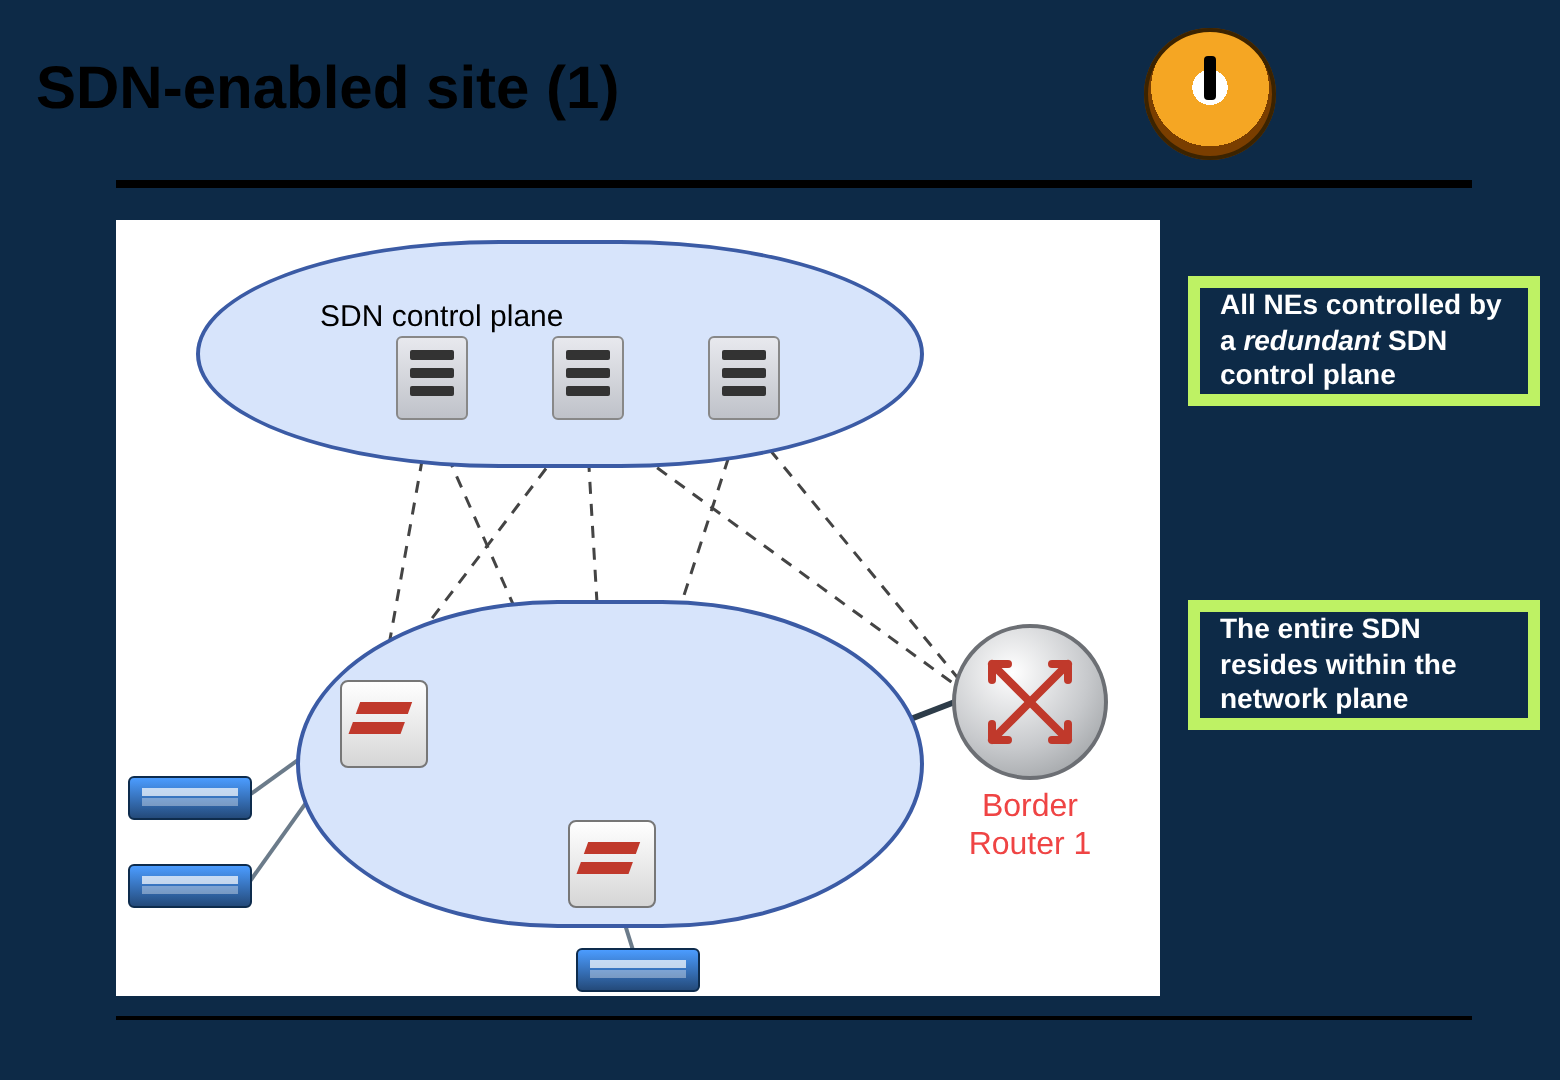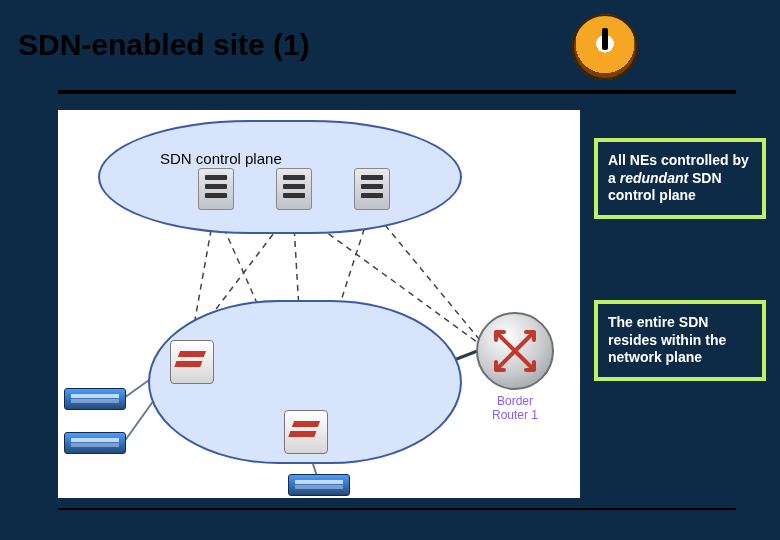--- a/index.html
+++ b/index.html
@@ -19,26 +19,26 @@
   .s1{left:140px;top:58px}.s2{left:218px;top:58px}.s3{left:296px;top:58px}
   .switch{position:absolute;width:42px;height:42px;background:linear-gradient(#fff,#d6d6d6);border:1px solid #777;border-radius:4px}
   .switch:after{content:"";position:absolute;left:8px;right:8px;top:10px;height:6px;background:#c0392b;box-shadow:0 10px 0 #c0392b;transform:skewX(-20deg)}
   .sw1{left:112px;top:230px}.sw2{left:226px;top:300px}
   .rack{position:absolute;width:60px;height:20px;background:linear-gradient(#4b9cff,#244a7a);border:1px solid #0e2c4d;border-radius:3px}
   .rack:before{content:"";position:absolute;left:6px;right:6px;top:5px;height:4px;background:#fff;opacity:.7;box-shadow:0 5px 0 rgba(255,255,255,.5)}
   .r1{left:6px;top:278px}.r2{left:6px;top:322px}.r3{left:230px;top:364px}
   .router-wrap{position:absolute;left:418px;top:202px;text-align:center}
   .router{width:74px;height:74px;border-radius:50%;background:radial-gradient(circle at 38% 30%,#fff,#c7c9cc 55%,#8f9396);border:2px solid #6c6f74;position:relative}
   .router svg{position:absolute;left:8px;top:8px;width:58px;height:58px}
-  .router-label{font-size:12px;color:#8b5cf6;margin-top:4px;line-height:1.2}
+  .router-label{font-size:16px;color:#ef4444;margin-top:4px;line-height:1.2}
   svg.links{position:absolute;left:0;top:0;width:522px;height:388px;pointer-events:none}
   svg.links line{stroke:#444;stroke-width:1.5;stroke-dasharray:6 5}
   svg.links line.solid{stroke-dasharray:none;stroke:#6b7b8a;stroke-width:2}
   svg.links line.thick{stroke-dasharray:none;stroke:#2d3c49;stroke-width:3}
-  .textbox{position:absolute;left:594px;width:144px;background:#0d2a47;border:4px solid #bef264;padding:10px 10px;color:#fff;font-size:14px;font-weight:bold;line-height:1.25}
+  .textbox{position:absolute;left:594px;width:144px;background:#0d2a47;border:6px solid #bef264;padding:0 10px;color:#fff;font-size:14px;font-weight:bold;line-height:1.25}
   .textbox em{font-style:italic;font-weight:bold}
   .tb1{top:138px}
   .tb2{top:300px}
 </style>
 </head>
 <body>
 
 <div class="slide">
   <div class="title">SDN-enabled site (1)</div>
   <div class="logo"></div>

